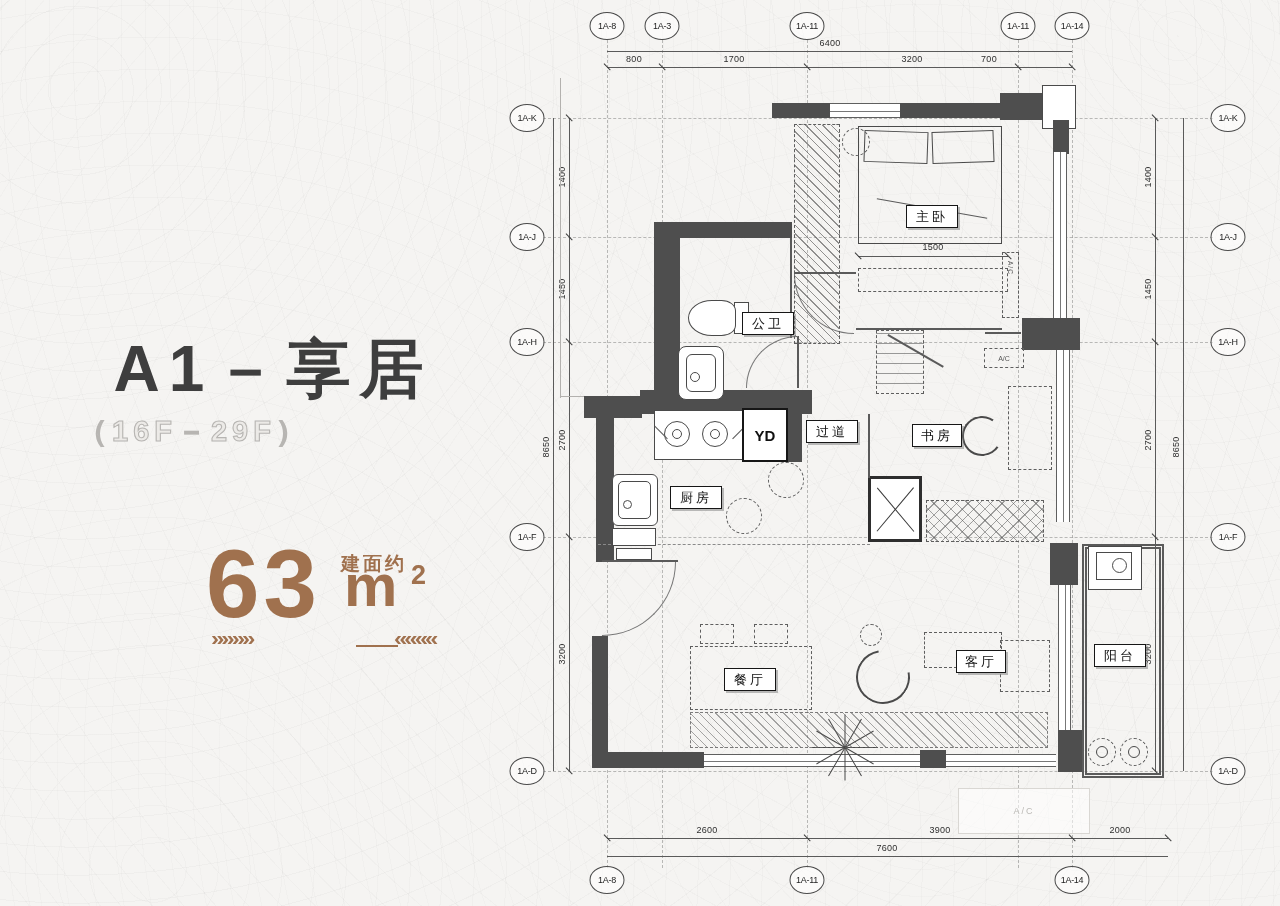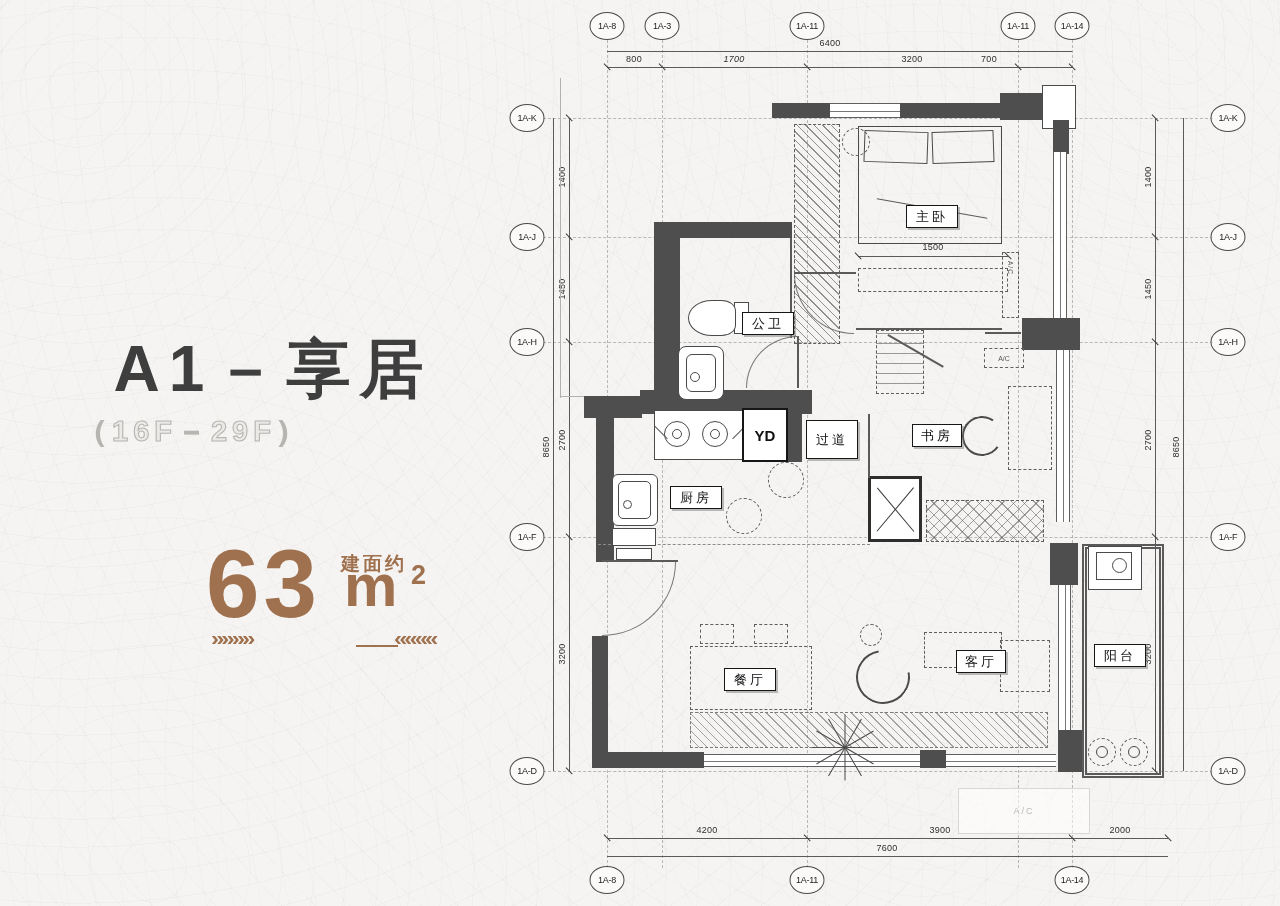--- a/index.html
+++ b/index.html
@@ -127,34 +127,34 @@
   <div class="tick" style="left:1155px;top:342px;"></div>
   <div class="tick" style="left:1155px;top:537px;"></div>
   <div class="tick" style="left:1155px;top:771px;"></div>
   <div class="tick" style="left:607px;top:838px;"></div>
   <div class="tick" style="left:807px;top:838px;"></div>
   <div class="tick" style="left:1072px;top:838px;"></div>
   <div class="tick" style="left:1168px;top:838px;"></div>
 
   <div class="dim" style="left:830px;top:43px;">6400</div>
   <div class="dim" style="left:634px;top:59px;">800</div>
-  <div class="dim" style="left:734px;top:59px;font-style:italic;">1700</div>
+  <div class="dim" style="left:734px;top:59px;">1700</div>
   <div class="dim" style="left:912px;top:59px;">3200</div>
   <div class="dim" style="left:989px;top:59px;">700</div>
   <div class="dim rot" style="left:546px;top:447px;">8650</div>
   <div class="dim rot" style="left:562px;top:177px;">1400</div>
   <div class="dim rot" style="left:562px;top:289px;">1450</div>
   <div class="dim rot" style="left:562px;top:440px;">2700</div>
   <div class="dim rot" style="left:562px;top:654px;">3200</div>
   <div class="dim rot" style="left:1148px;top:177px;">1400</div>
   <div class="dim rot" style="left:1148px;top:289px;">1450</div>
   <div class="dim rot" style="left:1148px;top:440px;">2700</div>
   <div class="dim rot" style="left:1148px;top:654px;">3200</div>
   <div class="dim rot" style="left:1176px;top:447px;">8650</div>
-  <div class="dim" style="left:707px;top:830px;">4200</div>
+  <div class="dim" style="left:707px;top:830px;">2600</div>
   <div class="dim" style="left:940px;top:830px;">3900</div>
   <div class="dim" style="left:1120px;top:830px;">2000</div>
   <div class="dim" style="left:887px;top:848px;">7600</div>
 
   <div class="bubble" style="left:607px;top:26px;">1A-8</div>
   <div class="bubble" style="left:662px;top:26px;">1A-3</div>
   <div class="bubble" style="left:807px;top:26px;">1A-11</div>
   <div class="bubble" style="left:1018px;top:26px;">1A-11</div>
   <div class="bubble" style="left:1072px;top:26px;">1A-14</div>
   <div class="bubble" style="left:527px;top:118px;">1A-K</div>
@@ -294,19 +294,19 @@
   <div class="dcirc" style="left:1120px;top:738px;width:28px;height:28px;"></div>
   <div class="circ" style="left:1128px;top:746px;width:12px;height:12px;"></div>
 
   <div class="faint-box" style="left:958px;top:788px;width:130px;height:44px;">
     <span>A/C</span>
   </div>
 
   <div class="room-label" style="left:906px;top:205px;width:52px;height:23px;">主卧</div>
   <div class="room-label" style="left:742px;top:312px;width:52px;height:23px;">公卫</div>
   <div class="room-label" style="left:670px;top:486px;width:52px;height:23px;">厨房</div>
-  <div class="room-label" style="left:806px;top:420px;width:52px;height:39px;">过道</div>
+  <div class="room-label" style="left:806px;top:420px;width:52px;height:23px;">过道</div>
   <div class="room-label" style="left:912px;top:424px;width:50px;height:23px;">书房</div>
   <div class="room-label" style="left:724px;top:668px;width:52px;height:23px;">餐厅</div>
   <div class="room-label" style="left:956px;top:650px;width:50px;height:23px;">客厅</div>
   <div class="room-label" style="left:1094px;top:644px;width:52px;height:23px;">阳台</div>
 
 </div>
 
 </body></html>

